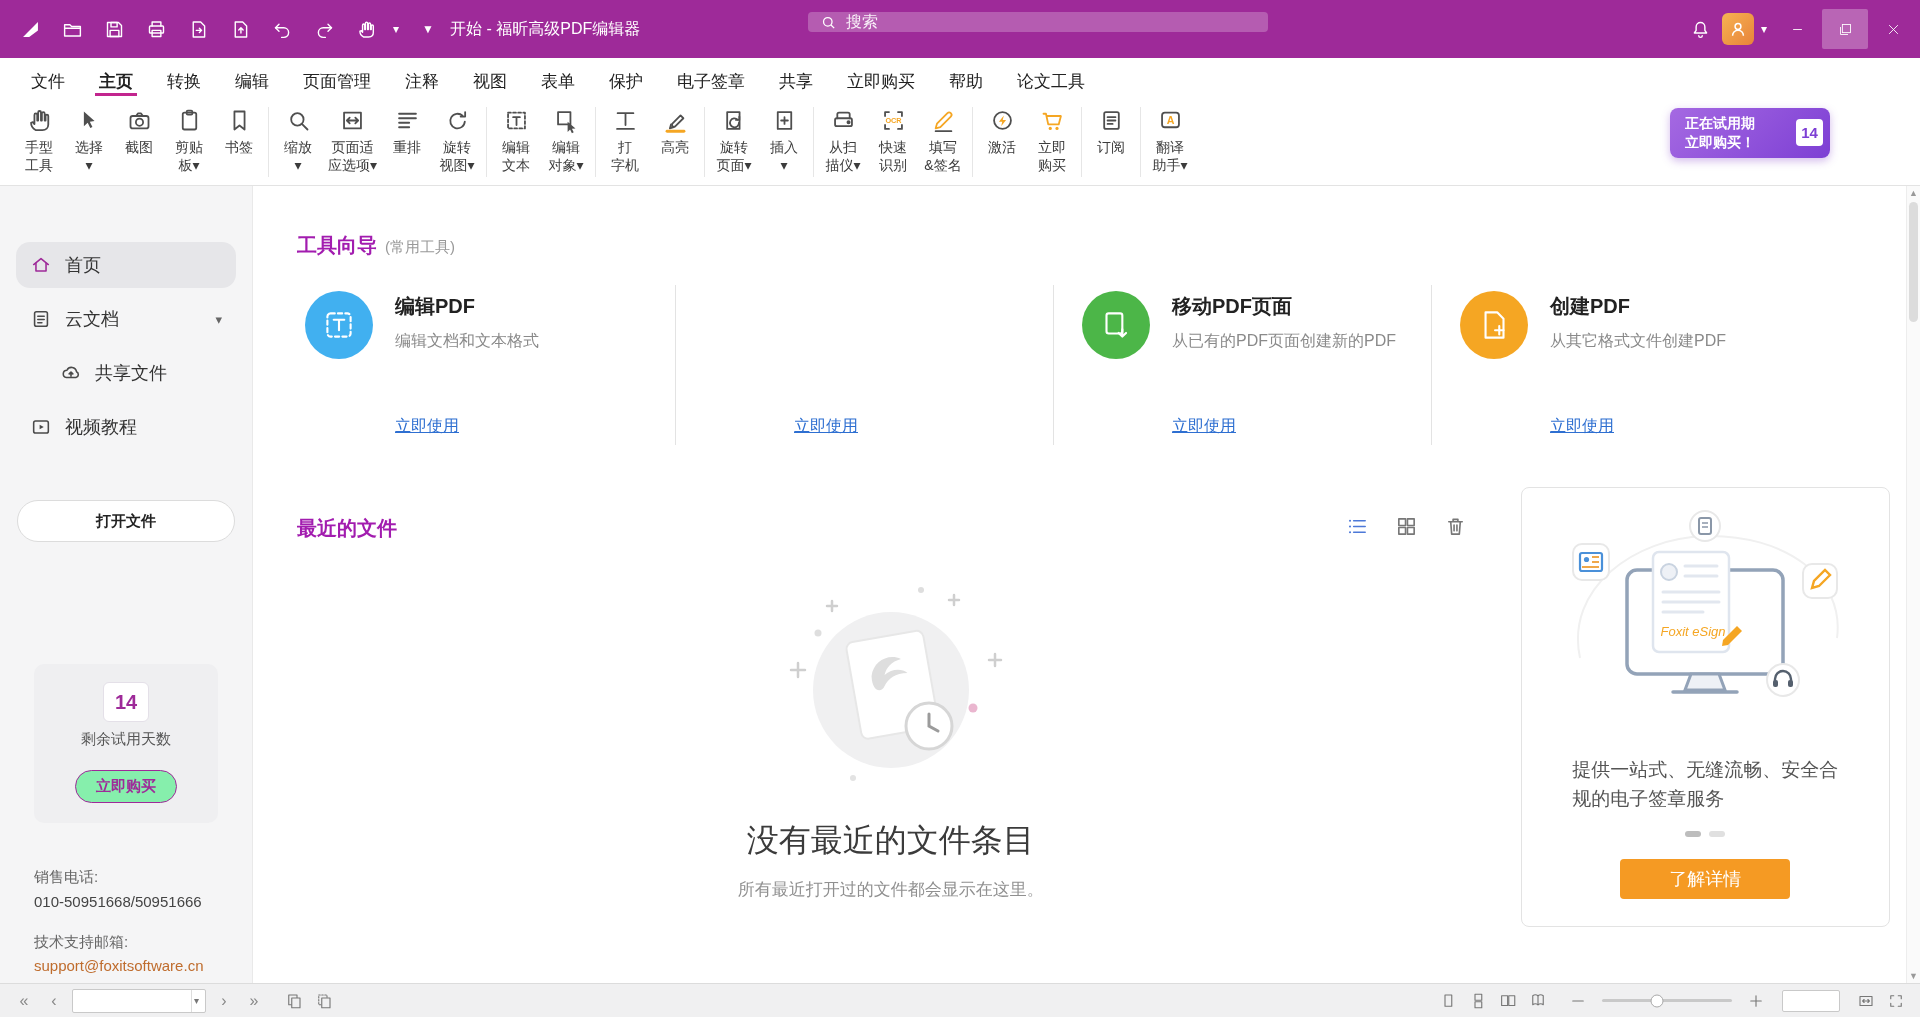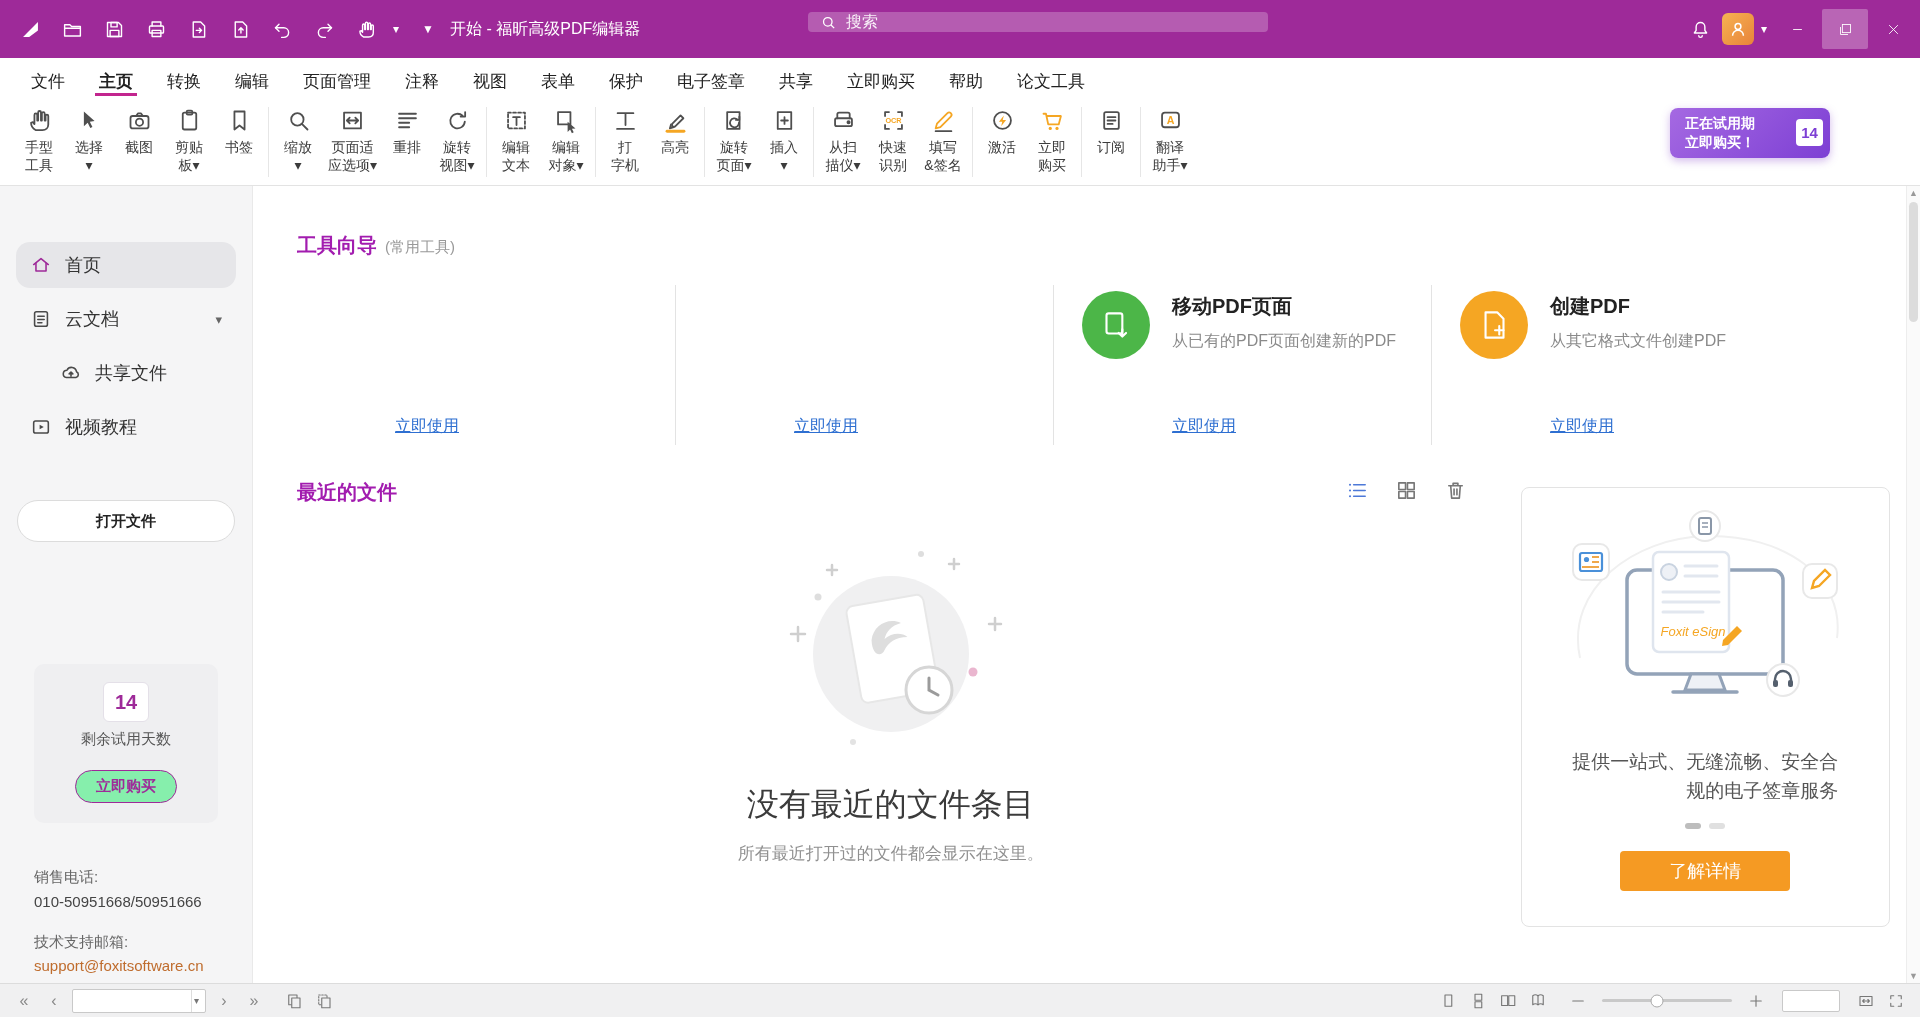--- a/index.html
+++ b/index.html
@@ -75,32 +75,32 @@
 .card.c0 .card-icon{background:#41b0f0;}
 .card.c1 .card-icon{background:#27c2cd;}
 .card.c2 .card-icon{background:#4cb648;}
 .card.c3 .card-icon{background:#f5a623;}
 .card-title{font-size:20px;font-weight:600;color:#222;margin-top:2px;}
 .card-desc{font-size:16px;color:#8a8a8a;margin-top:10px;line-height:1.35;max-width:250px;}
 .card-link{position:absolute;left:98px;bottom:8px;font-size:16px;color:#2e6fd1;text-decoration:underline;}
 .card.c0 .card-link,.card.c1 .card-link,.card.c2 .card-link{left:98px;}
 .card + .card .card-link{left:118px;}
 .recent-row{display:flex;margin-top:34px;align-items:flex-start;}
-.recent-left{width:1190px;}
+.recent-left{width:1190px;margin-top:36px;}
 .recent-head{display:flex;align-items:center;}
 .recent-actions{margin-left:auto;display:flex;gap:26px;padding-right:18px;}
 .ract svg{width:23px;height:23px;stroke:#777;fill:none;stroke-width:1.7;stroke-linecap:round;stroke-linejoin:round;}
 .ract.active svg{stroke:#4d79d8;}
 .empty{display:flex;flex-direction:column;align-items:center;margin-top:36px;}
 .empty svg{width:260px;height:215px;}
 .empty-title{font-size:32px;color:#3b3b3b;margin-top:26px;font-family:Liberation Serif, serif;}
 .empty-desc{font-size:17px;color:#909090;margin-top:15px;}
 .promo{width:370px;margin-left:36px;margin-top:8px;border:1px solid #e3e3e3;border-radius:8px;height:440px;display:flex;flex-direction:column;align-items:center;padding:20px 20px 0;background:#fff;}
 .promo svg.illus{width:300px;height:215px;}
-.promo-text{margin-top:24px;font-size:19px;color:#555;text-align:right;white-space:pre-line;line-height:1.55;}
+.promo-text{margin-top:32px;font-size:19px;color:#555;text-align:left;white-space:pre-line;line-height:1.55;}
 .promo-dots{display:flex;gap:8px;margin-top:17px;}
 .pdot{width:16px;height:6px;border-radius:3px;background:#e0e0e0;}
 .pdot.active{background:#bdbdbd;}
 .promo-btn{margin-top:22px;width:170px;height:40px;background:#f59a23;border:none;border-radius:4px;color:#fff;font-size:18px;font-family:inherit;}
 .scrollbar{position:absolute;right:0;top:0;bottom:0;width:14px;background:#fafafa;border-left:1px solid #ededed;display:flex;flex-direction:column;align-items:center;justify-content:space-between;padding:2px 0;color:#999;font-size:9px;}
 .sb-thumb{position:absolute;top:16px;left:2px;width:9px;height:120px;border-radius:5px;background:#dcdcdc;}
 
 
 .statusbar{height:34px;background:#f0f0f1;border-top:1px solid #dcdcdc;display:flex;align-items:center;padding:0 12px;flex:0 0 auto;gap:6px;font-size:16px;color:#777;}
 .sb-btn{width:24px;height:24px;display:flex;align-items:center;justify-content:center;color:#888;}
@@ -518,20 +518,32 @@
     </aside>
 
     <main class="main">
       <div class="sect-head">
         <span class="sect-title">工具向导</span>
         <span class="sect-sub">(常用工具)</span>
       </div>
 
       <div class="cards">
         <div class="card c0">
+          <div class="card-top">
+            <span class="card-icon">
+                <svg viewBox="0 0 36 36">
+                  <rect x="7" y="7" width="22" height="22" rx="3" stroke-dasharray="4 3"></rect>
+                  <path d="M13 13h10M18 13v10"></path>
+                </svg>
+              </span>
+            <div>
+              <div class="card-title">编辑PDF</div>
+              <div class="card-desc">编辑文档和文本格式</div>
+            </div>
+          </div>
           <span class="card-link">立即使用</span>
         </div>
         <div class="card c1">
           <span class="card-link">立即使用</span>
         </div>
         <div class="card c2">
           <div class="card-top">
             <span class="card-icon">
                 <svg viewBox="0 0 36 36">
                   <rect x="9" y="7" width="15" height="19" rx="2"></rect>

